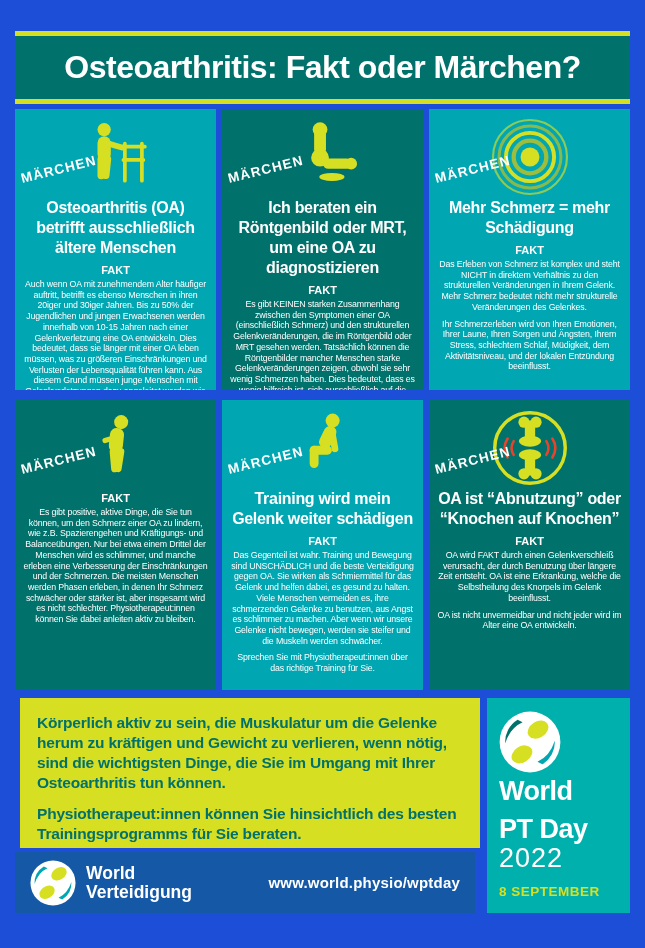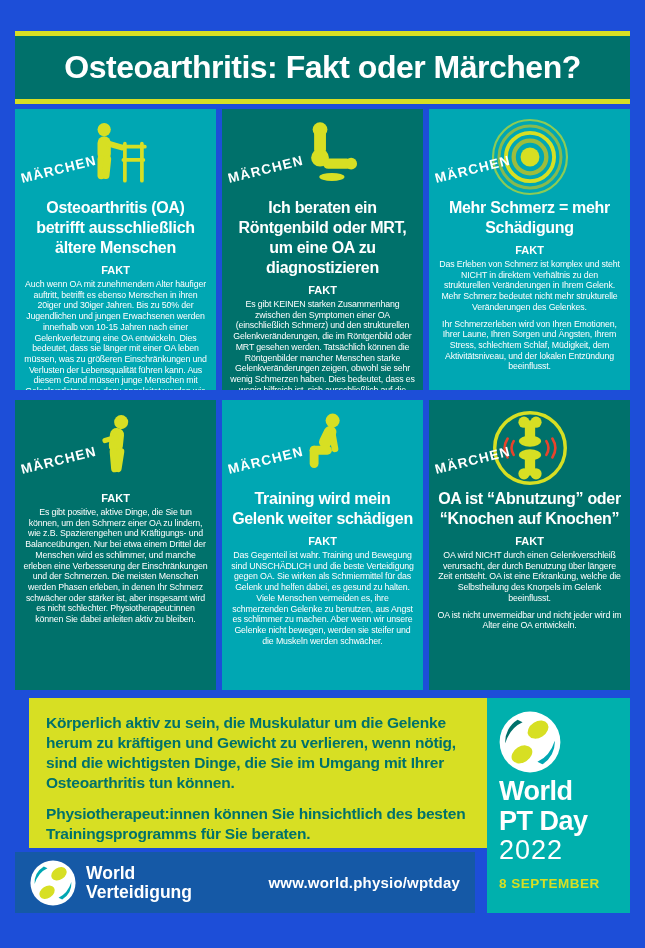--- a/index.html
+++ b/index.html
@@ -36,30 +36,30 @@
   
   .f-yellow{fill:var(--yellow);}
   .s-yellow{stroke:var(--yellow);fill:none;}
   .s-green2{stroke:#9dbd3c;fill:none;}
   .s-red{stroke:var(--red);fill:none;}
   .f-white{fill:#fff;}
   .f-teal{fill:var(--teal);}
   .f-dark{fill:var(--dark-green);}
 
   
-  .cta-box{position:absolute;left:29px;top:698px;width:460px;height:150px;background:var(--yellow);
+  .cta-box{position:absolute;left:20px;top:698px;width:460px;height:150px;background:var(--yellow);
     padding:15px 17px;color:var(--dark-green);}
   .cta-box p{font-size:15.5px;font-weight:bold;line-height:1.3;letter-spacing:-.2px;margin-bottom:10px;}
 
   
   .ptday-box{position:absolute;left:487px;top:698px;width:143px;height:215px;background:var(--ptday-teal);
     padding:13px 12px;color:#fff;}
   .ptday-box .logo{width:62px;height:62px;display:block;}
   .ptday-word{font-size:27px;font-weight:bold;line-height:1.1;letter-spacing:-.5px;margin-top:4px;}
-  .ptday-word.w2{margin-top:0;}
+  .ptday-word.w2{margin-top:8px;}
   .ptday-year{font-size:27px;font-weight:normal;line-height:1.1;letter-spacing:1px;}
   .ptday-date{font-size:13.5px;font-weight:bold;color:var(--yellow);letter-spacing:.5px;margin-top:10px;}
 
   
   .footer-bar{position:absolute;left:15px;top:852px;width:460px;height:61px;background:var(--blue);
     display:flex;align-items:center;padding:0 15px;color:#fff;}
   .footer-bar .logo{width:46px;height:46px;display:block;}
   .org-name{margin-left:10px;font-size:17.5px;font-weight:bold;line-height:1.05;text-align:left;}
   .footer-url{margin-left:auto;font-size:15px;font-weight:bold;letter-spacing:.2px;}
 </style>
@@ -150,20 +150,21 @@
           <circle class="f-yellow" cx="63" cy="13" r="9.5"></circle>
           <rect class="f-yellow" x="48" y="19" width="17" height="32" rx="8.5" transform="rotate(26 56 35)"></rect>
           <rect class="f-yellow" x="32" y="47" width="30" height="12" rx="6"></rect>
           <rect class="f-yellow" x="32" y="47" width="12" height="30" rx="6"></rect>
           <rect class="f-yellow" x="58" y="28" width="9" height="28" rx="4.5" transform="rotate(-10 62 30)"></rect>
         </svg>
       </div>
       <h2>Training wird mein Gelenk weiter schädigen</h2>
       <div class="fakt">FAKT</div>
       <p>Das Gegenteil ist wahr. Training und Bewegung sind UNSCHÄDLICH und die beste Verteidigung gegen OA. Sie wirken als Schmiermittel für das Gelenk und helfen dabei, es gesund zu halten. Viele Menschen vermeiden es, ihre schmerzenden Gelenke zu benutzen, aus Angst es schlimmer zu machen. Aber wenn wir unsere Gelenke nicht bewegen, werden sie steifer und die Muskeln werden schwächer.</p>
+      <p>Sprechen Sie mit Physiotherapeut:innen über das richtige Training für Sie.</p>
     </div>
 
     <div class="card dark">
       <span class="ribbon">MÄRCHEN</span>
       <div class="icon-wrap">
         <svg class="big" viewBox="0 0 100 100">
           <circle class="s-yellow" cx="50" cy="50" r="41" stroke-width="4"></circle>
           <circle class="f-yellow" cx="43" cy="20" r="6.5"></circle>
             <circle class="f-yellow" cx="57" cy="20" r="6.5"></circle>
           <rect class="f-yellow" x="44" y="18" width="12" height="22"></rect>
@@ -173,21 +174,21 @@
           <circle class="f-yellow" cx="43" cy="80" r="6.5"></circle>
             <circle class="f-yellow" cx="57" cy="80" r="6.5"></circle>
           <path class="s-red" d="M31,42 q-5,8 0,16" stroke-width="3" stroke-linecap="round"></path>
           <path class="s-red" d="M24,39 q-7,11 0,22" stroke-width="3" stroke-linecap="round"></path>
           <path class="s-red" d="M69,42 q5,8 0,16" stroke-width="3" stroke-linecap="round"></path>
           <path class="s-red" d="M76,39 q7,11 0,22" stroke-width="3" stroke-linecap="round"></path>
         </svg>
       </div>
       <h2>OA ist “Abnutzung” oder “Knochen auf Knochen”</h2>
       <div class="fakt">FAKT</div>
-      <p>OA wird NICHT durch einen Gelenkverschleiß verursacht, der durch Benutzung über längere Zeit entsteht. OA ist eine Erkrankung, welche die Selbstheilung des Knorpels im Gelenk beeinflusst.</p>
+      <p>OA wird FAKT durch einen Gelenkverschleiß verursacht, der durch Benutzung über längere Zeit entsteht. OA ist eine Erkrankung, welche die Selbstheilung des Knorpels im Gelenk beeinflusst.</p>
       <p>OA ist nicht unvermeidbar und nicht jeder wird im Alter eine OA entwickeln.</p>
     </div>
   </div>
 
   <div class="cta-box">
     <p>Körperlich aktiv zu sein, die Muskulatur um die Gelenke herum zu kräftigen und Gewicht zu verlieren, wenn nötig, sind die wichtigsten Dinge, die Sie im Umgang mit Ihrer Osteoarthritis tun können.</p>
     <p>Physiotherapeut:innen können Sie hinsichtlich des besten Trainingsprogramms für Sie beraten.</p>
   </div>
 
   <div class="ptday-box">

